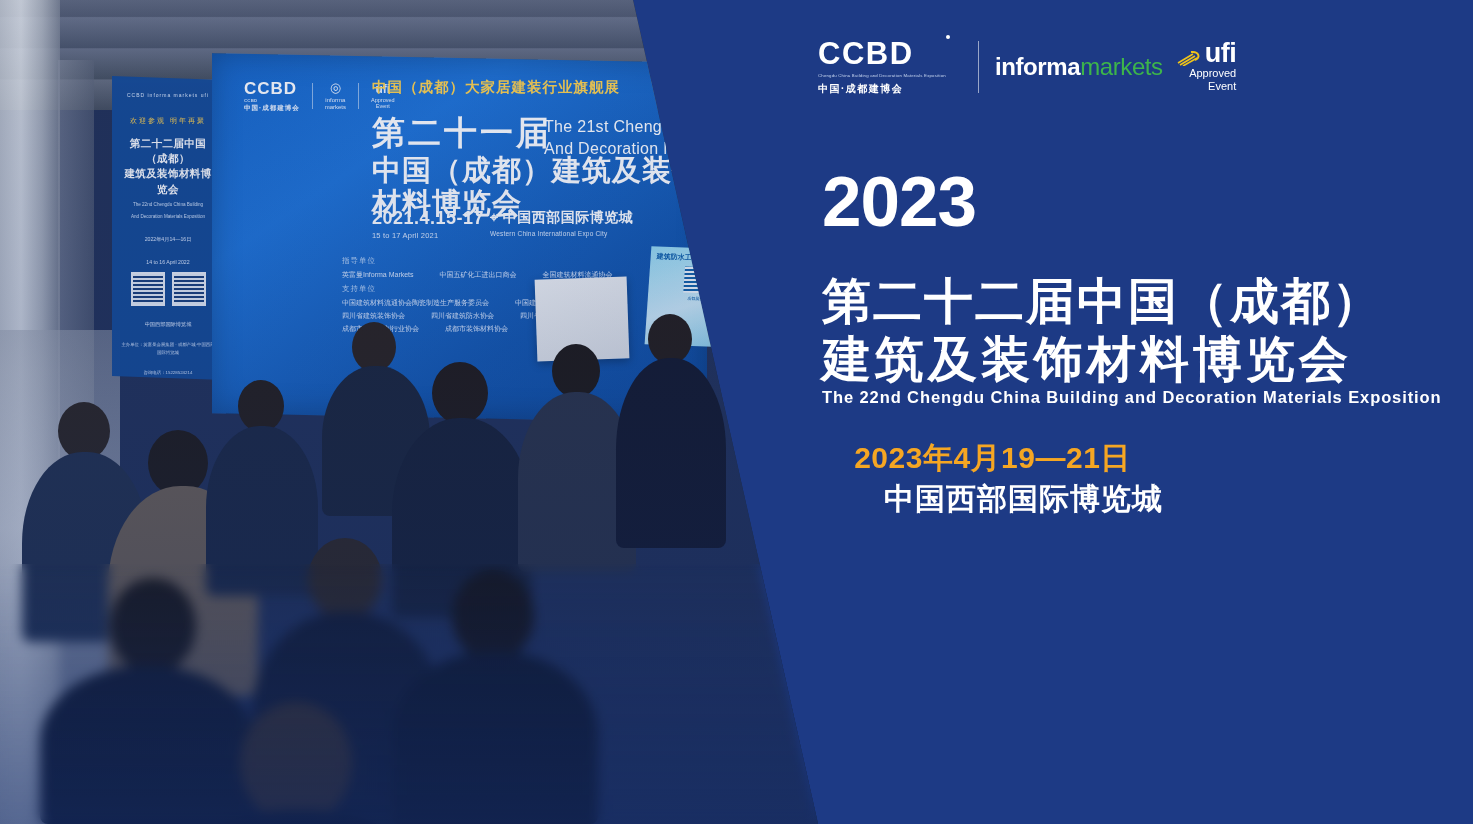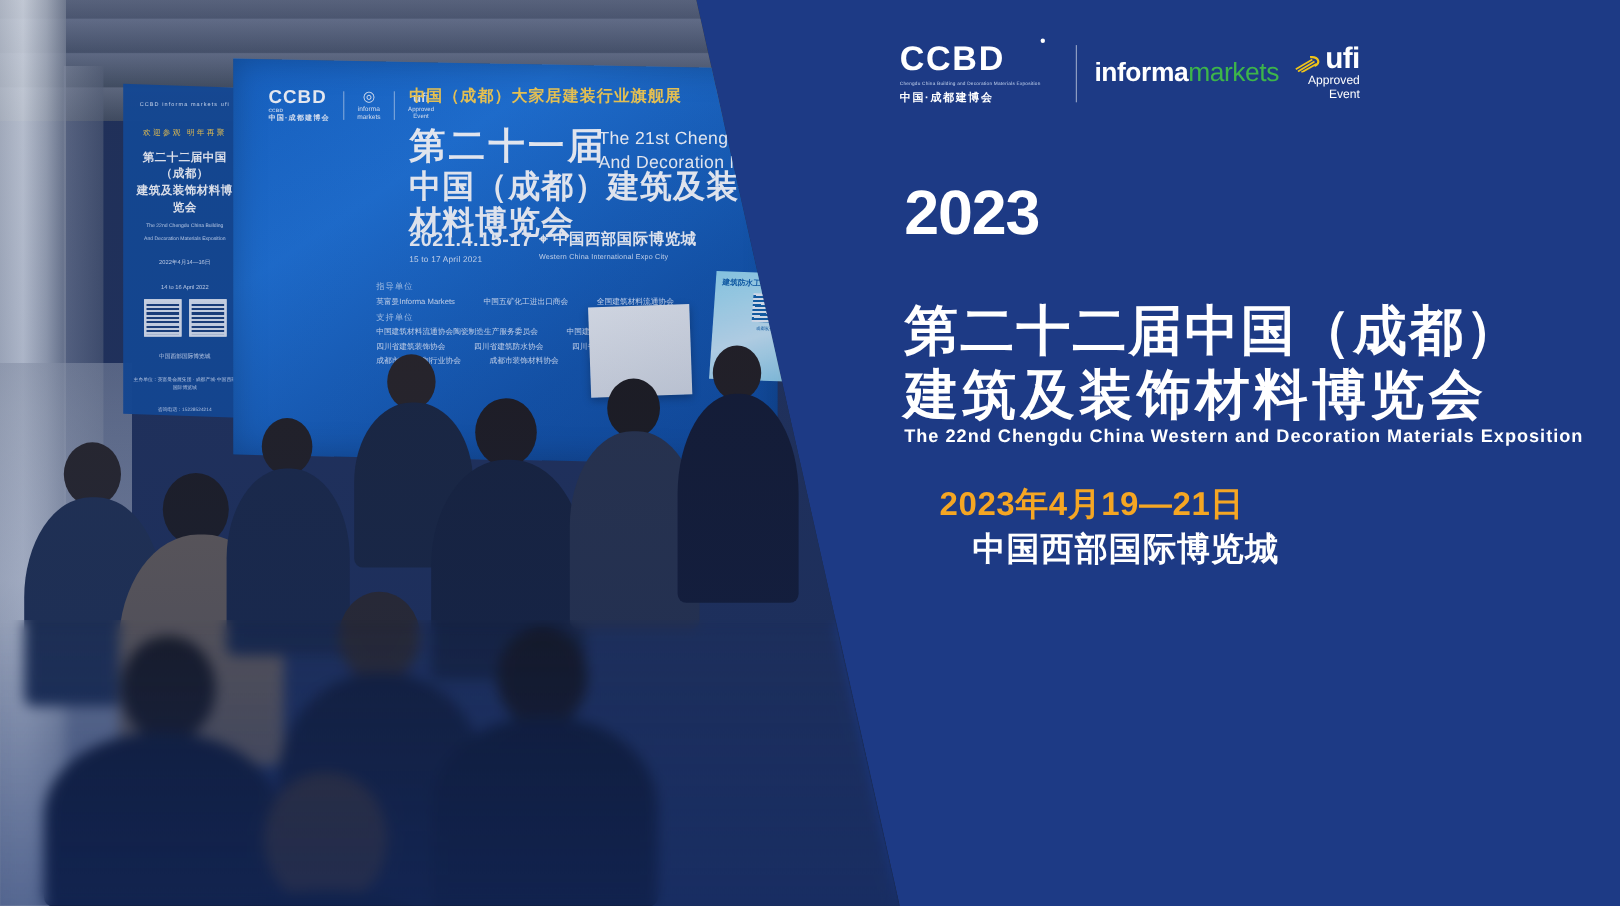--- a/index.html
+++ b/index.html
@@ -151,21 +151,21 @@
   .hdr-sep{ width:1px; height:52px; background:rgba(255,255,255,.55); margin:0 16px; }
   .hdr-informa{ font-size:24px; line-height:1; letter-spacing:-.4px; }
   .hdr-informa .a{ color:#fff; font-weight:bold; }
   .hdr-informa .b{ color:#3db54a; }
   .hdr-ufi{ margin-left:14px; position:relative; text-align:right; }
   .ufi-row{ display:flex; align-items:flex-end; gap:2px; }
   .ufi-swoosh{ width:26px; height:16px; }
   .ufi-word{ font-size:27px; font-weight:bold; color:#fff; line-height:.9; letter-spacing:-.5px; }
   .ufi-sub{ font-size:11px; color:#fff; line-height:1.12; text-align:right; margin-top:1px; }
 
-  .year{ position:absolute; left:4px; top:166px; font-size:57px; font-weight:bold; color:#fff; letter-spacing:-1px; line-height:1; }
+  .year{ position:absolute; left:4px; top:166px; font-size:71px; font-weight:bold; color:#fff; letter-spacing:-1px; line-height:1; }
 
   .t-cn1{ position:absolute; left:4px; top:275px; font-size:49px; font-weight:bold; color:#fff; letter-spacing:2px; line-height:1.1; white-space:nowrap; }
   .t-cn2{ position:absolute; left:4px; top:333px; font-size:49px; font-weight:bold; color:#fff; letter-spacing:4px; line-height:1.1; white-space:nowrap; }
   .t-en{ position:absolute; left:4px; top:388px; font-size:16.5px; font-weight:bold; color:#fff; letter-spacing:.9px; white-space:nowrap; }
 
   .meta{ position:absolute; left:4px; top:438px; display:flex; align-items:center;flex-direction:column; }
   .meta .date{ font-size:30px; font-weight:bold; color:#f5a623; letter-spacing:.5px; white-space:nowrap; }
   .meta .venue{ font-size:30px; font-weight:bold; color:#fff; letter-spacing:1px; margin-left:62px; white-space:nowrap; }
 </style>
 </head>
@@ -344,20 +344,20 @@
         </div>
         <div class="ufi-sub">Approved</div>
         <div class="ufi-sub">Event</div>
       </div>
     </div>
 
     <div class="year">2023</div>
 
     <div class="t-cn1">第二十二届中国（成都）</div>
     <div class="t-cn2">建筑及装饰材料博览会</div>
-    <div class="t-en">The 22nd Chengdu China Western and Decoration Materials Exposition</div>
+    <div class="t-en">The 22nd Chengdu China Building and Decoration Materials Exposition</div>
 
     <div class="meta">
       <span class="date">2023年4月19—21日</span>
       <span class="venue">中国西部国际博览城</span>
     </div>
   </div>
 </div>
 
 </body></html>

